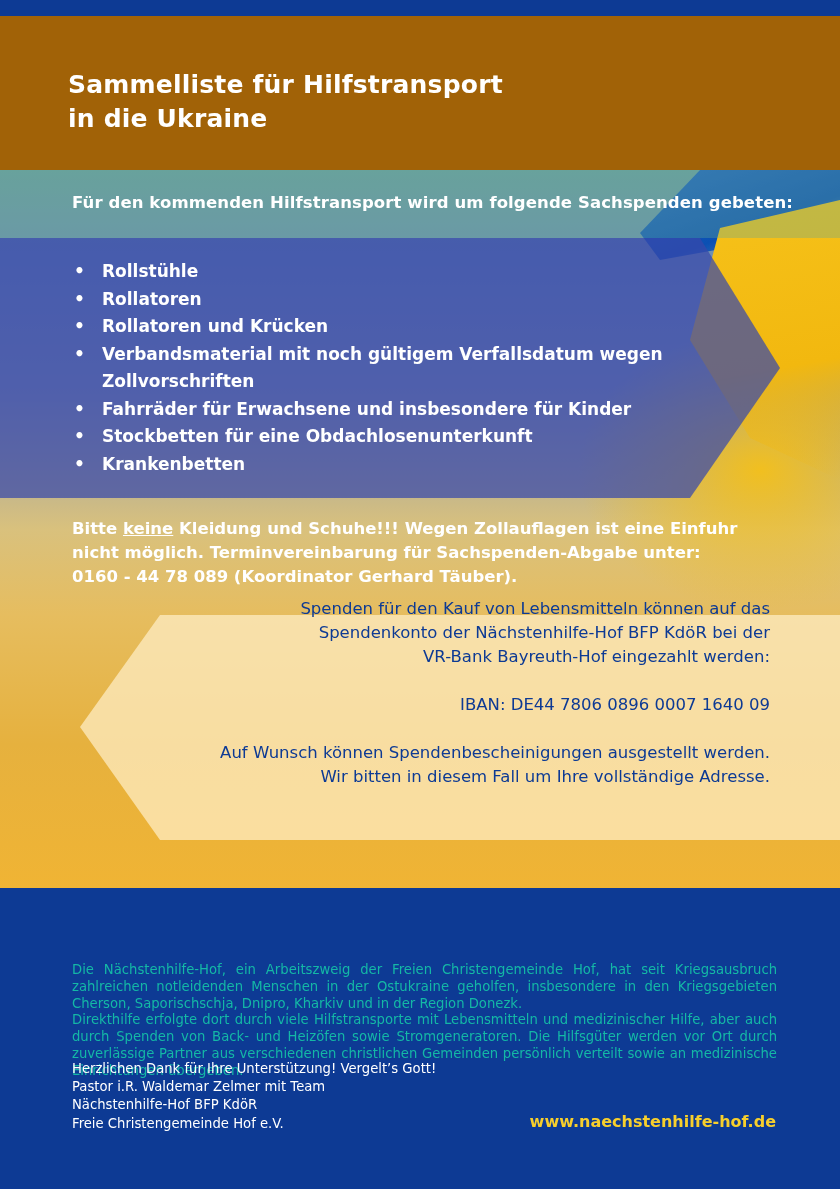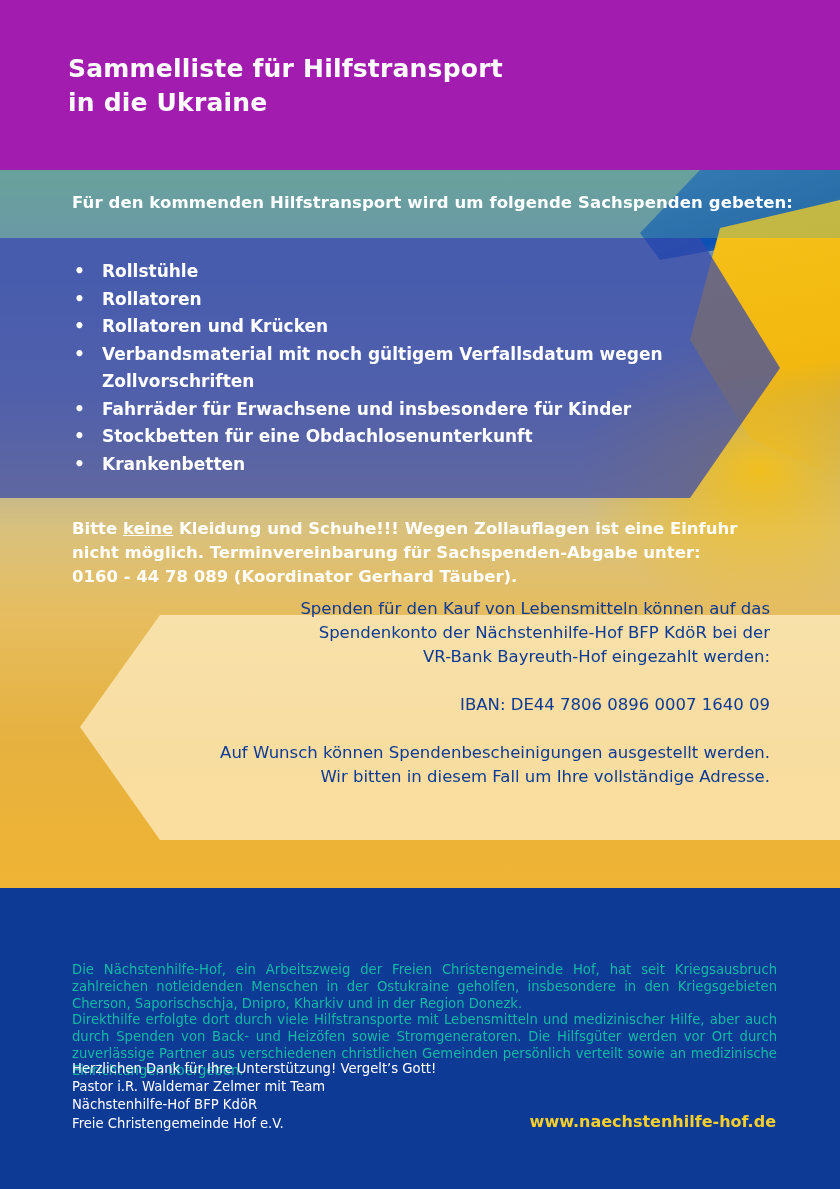--- a/index.html
+++ b/index.html
@@ -1,19 +1,19 @@
 <!DOCTYPE html>
 <html><head>
   <meta charset="utf-8">
   <style>
     * { box-sizing: border-box; margin: 0; padding: 0; }
     html, body { width: 840px; height: 1189px; overflow: hidden; }
     body { font-family: "DejaVu Sans", sans-serif; background: #0d3a94; position: relative; }
 
-    .header { position: absolute; left: 0; top: 0; width: 840px; height: 170px; background: #a21caf; }
+    .header { position: absolute; left: 0; top: 16px; width: 840px; height: 170px; background: #a16207; }
     .title { position: absolute; left: 68px; top: 52px; color: #ffffff; font-weight: bold; font-size: 25px; line-height: 34px; letter-spacing: 0.2px; }
     .logo { position: absolute; left: 608px; top: 40px; width: 180px; height: 100px; }
     .logo-svg { position: absolute; left: 36px; top: 0; width: 100px; height: 64px; }
     .logo-text { position: absolute; left: 0; top: 76px; width: 170px; text-align: center; color: #f7cf2c; font-weight: bold; font-size: 14px; }
 
     .photo { position: absolute; left: 0; top: 170px; width: 840px; height: 718px;
       background:
         radial-gradient(ellipse 260px 200px at 760px 300px, rgba(244,192,25,0.95), rgba(244,192,25,0) 70%),
         linear-gradient(180deg, #6b9ea0 0%, #6f8fb3 12%, #8d9bb0 30%, #d9c17d 50%, #e6bd5f 62%, #e6b13e 80%, #f0b434 100%);
     }

